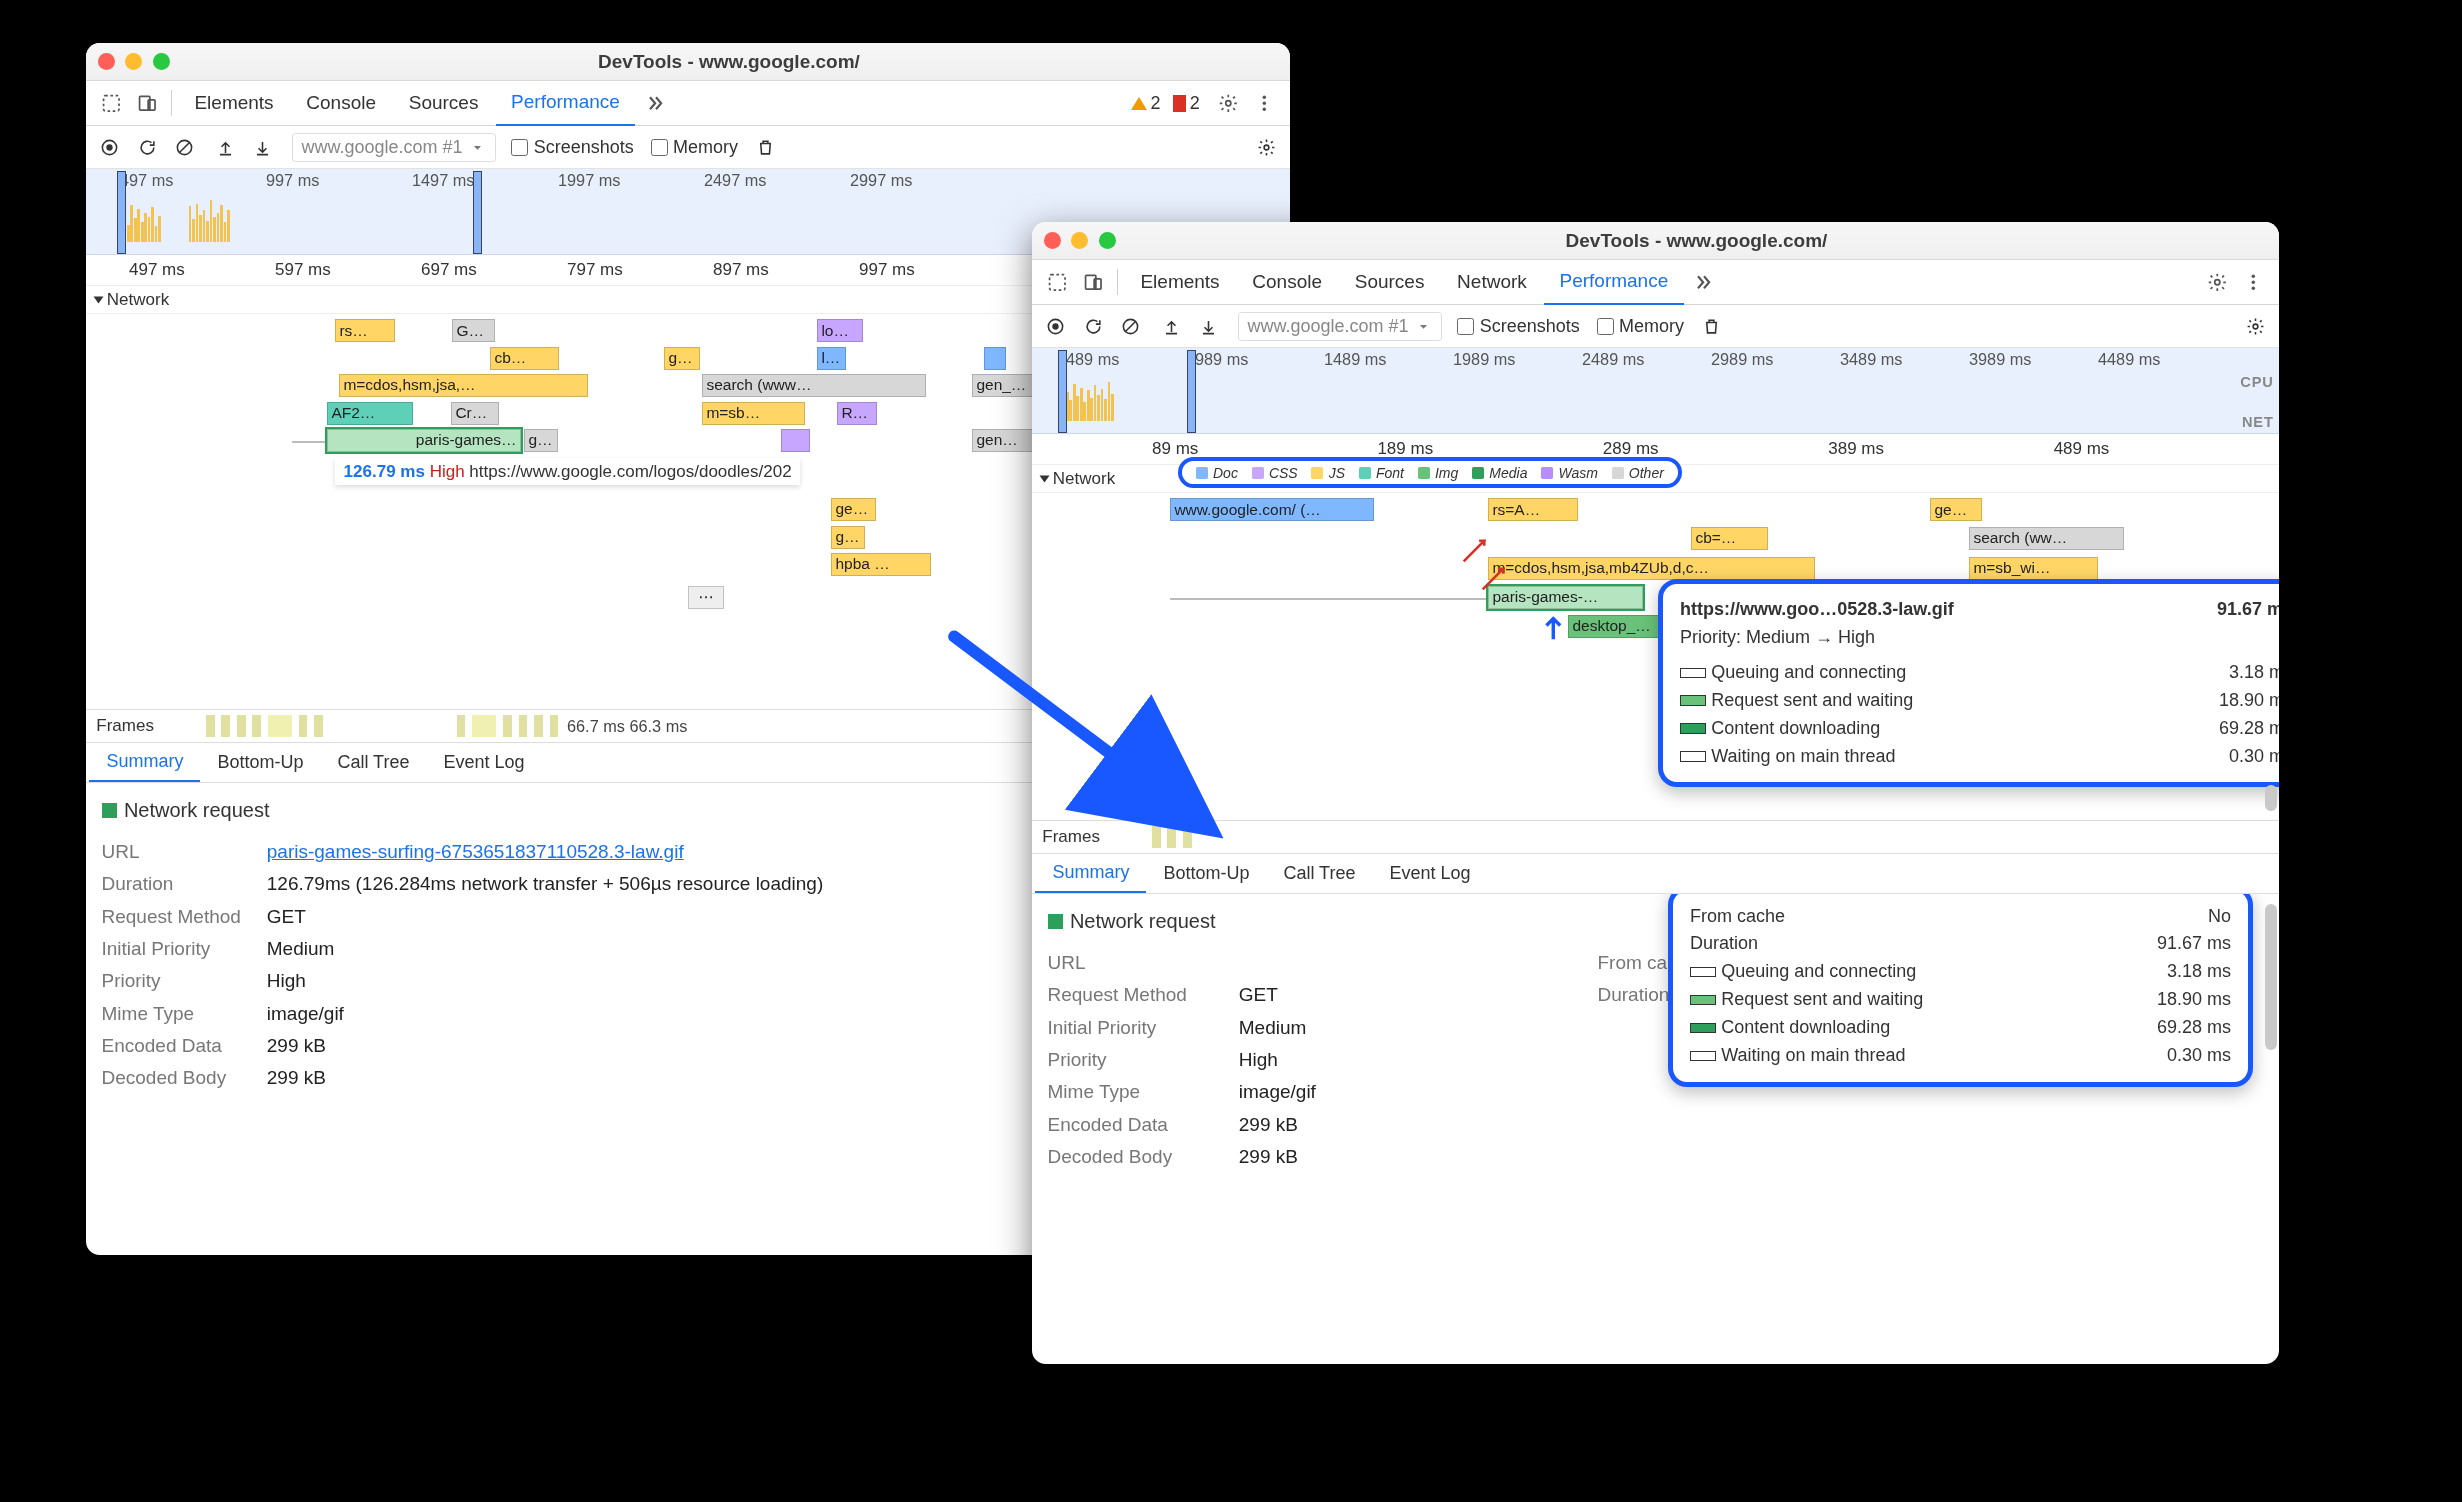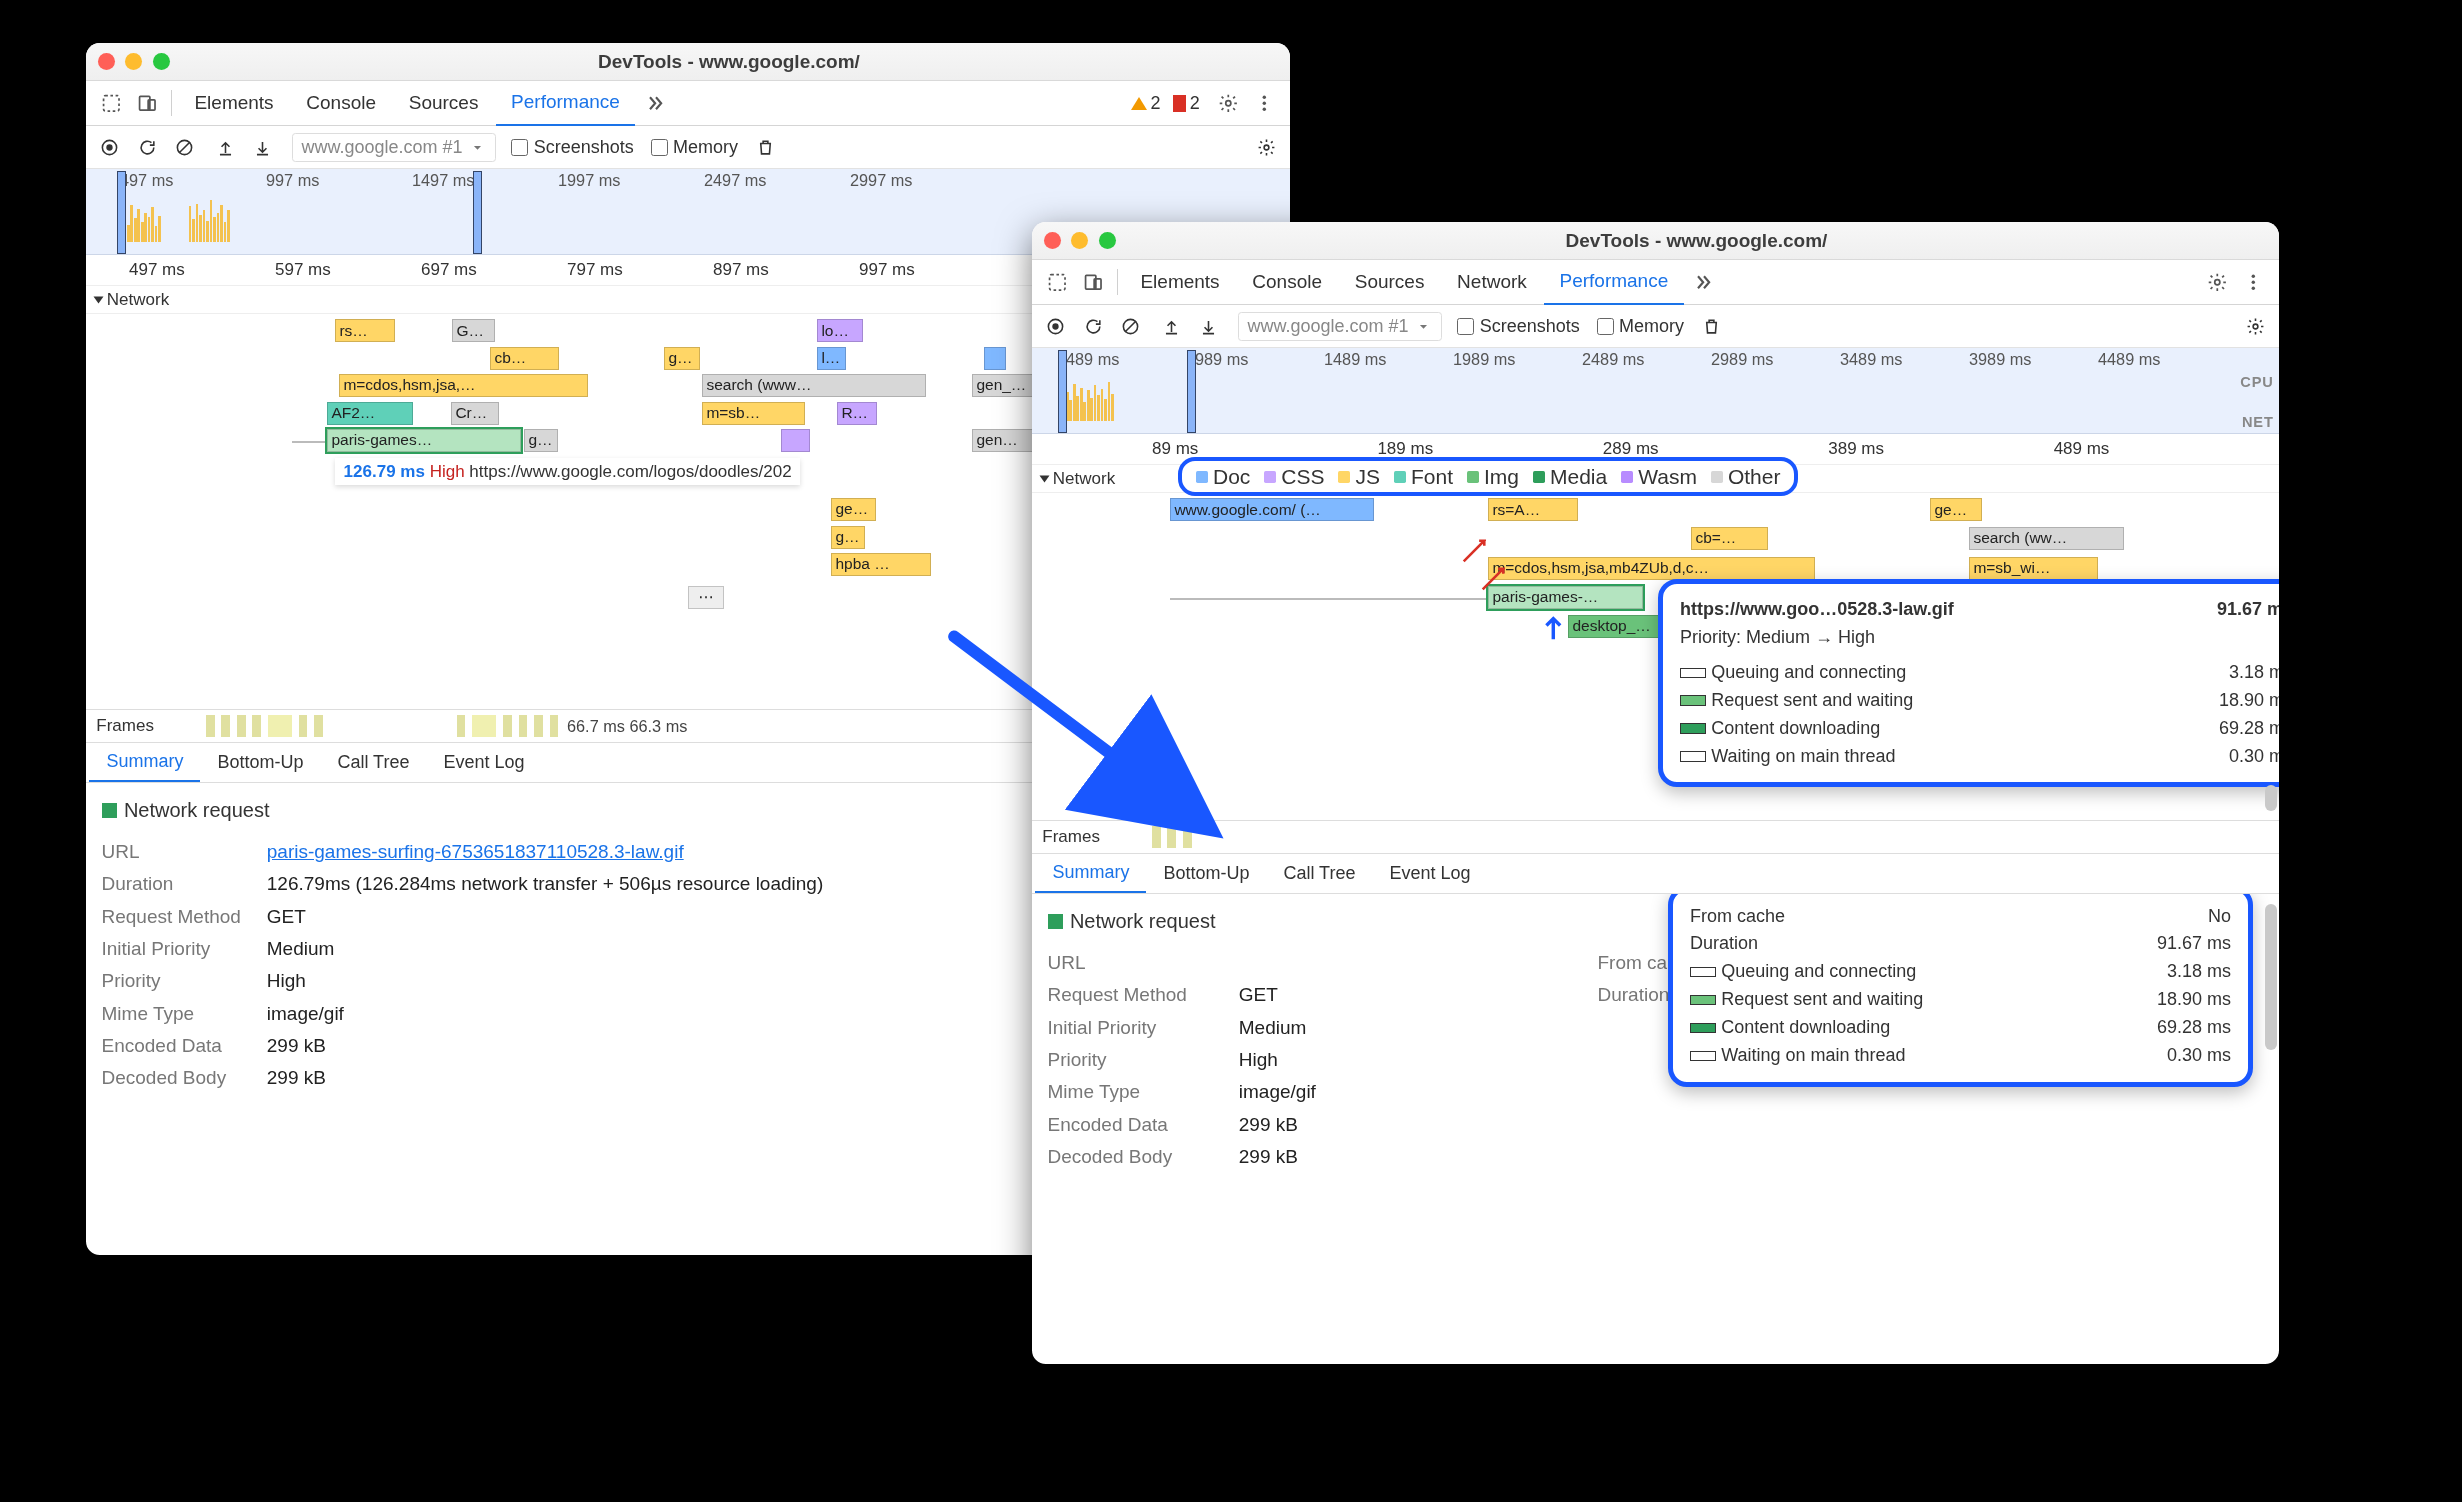--- a/index.html
+++ b/index.html
@@ -66,21 +66,21 @@
   .btab.active { color:#1a73e8; border-bottom:2.6px solid #1a73e8; }
 
   .details { padding:10.3px 15.5px; font-size:19px; line-height:1.7; overflow:auto; }
   .details h4 { font-size:20px; font-weight:400; margin:0 0 8.6px 0; display:flex; align-items:center; gap:6.9px;}
   .sq { width:15.5px; height:15.5px; background:#2e9e5b; display:inline-block;}
   .kv { display:flex; gap:10.3px; }
   .kv .k { color:#777; min-width:155px; }
   .kv .v { color:#222; }
   .kv a { color:#1a73e8; text-decoration:underline; }
 
-  .legend { position:absolute; display:flex; gap:13.8px; background:#fff; border:4.3px solid #1957ff; border-radius:17px; padding:3.4px 13.8px; font-size:21px;}
+  .legend { position:absolute; display:flex; gap:13.8px; background:#fff; border:4.3px solid #1957ff; border-radius:17px; padding:3.4px 13.8px; font-size:14px;font-style:italic;}
   .lg { display:flex; align-items:center; gap:5.2px;}
   .lg i { width:12px; height:12px; border-radius:1.7px; display:inline-block;}
 
   .big-tooltip, .big-detail { position:absolute; background:#fff; border:5.2px solid #1957ff; border-radius:19px; padding:12px 17px; font-size:18px; line-height:1.55; box-shadow:0 5.2px 17px rgba(0,0,0,0.25); }
   .big-tooltip .row, .big-detail .row { display:flex; justify-content:space-between; gap:24px; align-items:center;}
   .big-tooltip .row .marker, .big-detail .row .marker { width:26px; height:10.3px; border:1.7px solid #333; display:inline-block; margin-right:5.2px; position:relative; flex:0 0 auto;}
   .marker.fill1{background:#6ac27a;border:none;height:12px;}
   .marker.fill2{background:#2e9e5b;border:none;height:12px;}
   .marker.line{} 
   .hdr-row { font-weight:600; }
@@ -301,21 +301,21 @@
         <span>Cr…</span>
       </div>
     <div class="blk js" style="left:616px; top:88px; width:103px;">
         <span>m=sb…</span>
       </div>
     <div class="blk css" style="left:751px; top:88px; width:40px;">
         <span>R…</span>
       </div>
 
     <div class="tail" style="left:206px; top:127px; width:34px;"></div>
-    <div class="blk img sel" style="left:241px; top:115px; width:194px;">
+    <div class="blk img sel" style="left:241px; top:115px; width:194px;justify-content:flex-end;">
         <span>paris-games…</span>
       </div>
     <div class="blk other" style="left:438px; top:115px; width:34px;">
         <span>g…</span>
       </div>
     <div class="blk css" style="left:695px; top:115px; width:29px;"></div>
     <div class="blk other" style="left:886px; top:115px; width:64px;">
         <span>gen…</span>
       </div>
 

